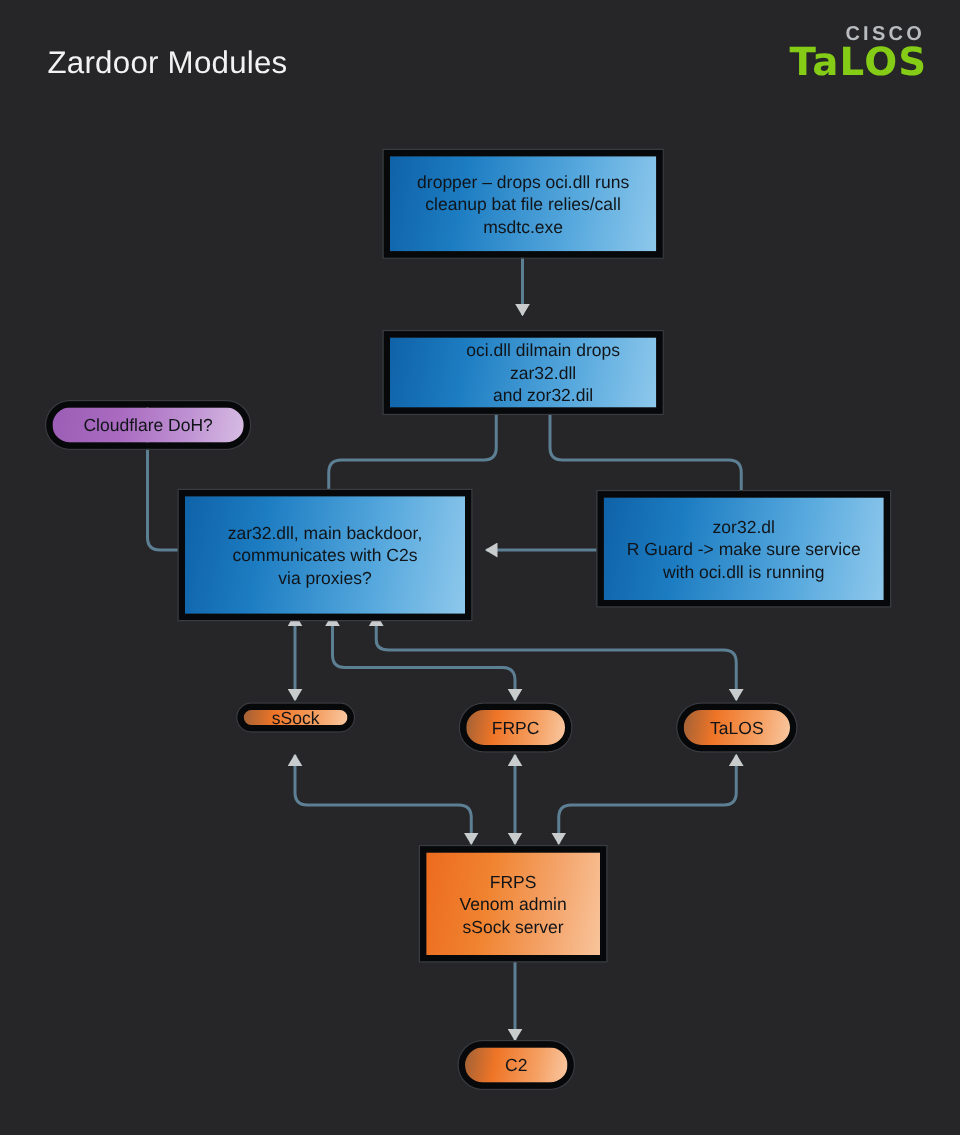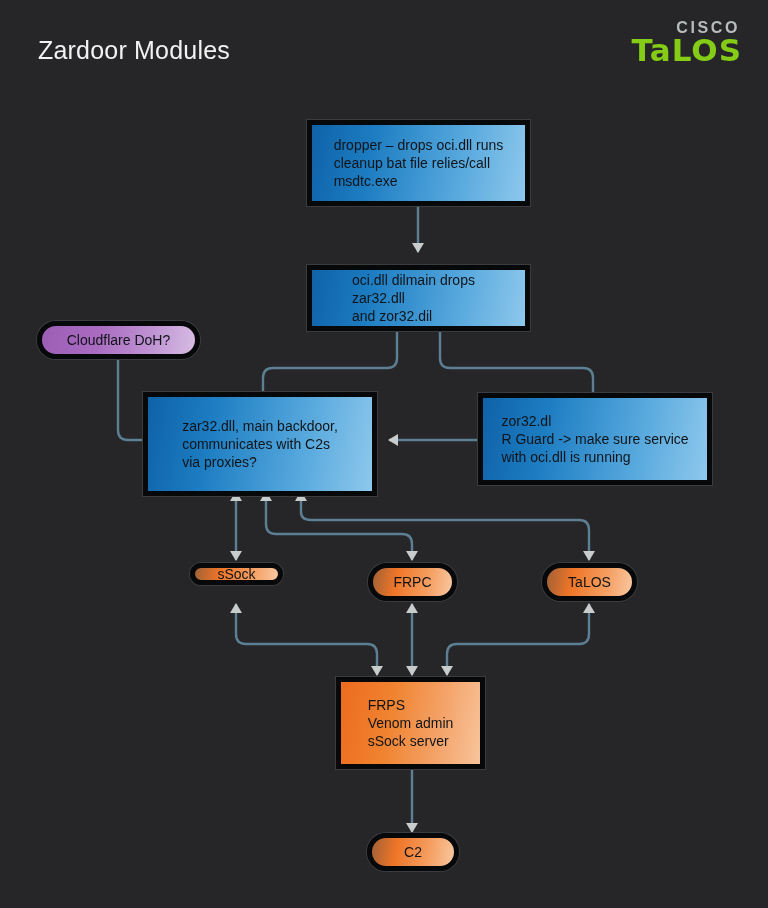--- a/index.html
+++ b/index.html
@@ -62,20 +62,21 @@
     height: 908px;
   }
 
   
   .node {
     position: absolute;
     box-sizing: border-box;
     display: flex;
     align-items: center;
     justify-content: center;
+    text-align: center;
     color: #101418;
     z-index: 3;
   }
   .node .node-label {
     display: block;
     line-height: 1.30;
     white-space: pre-line;
     padding: 0 8px;
   }
 

